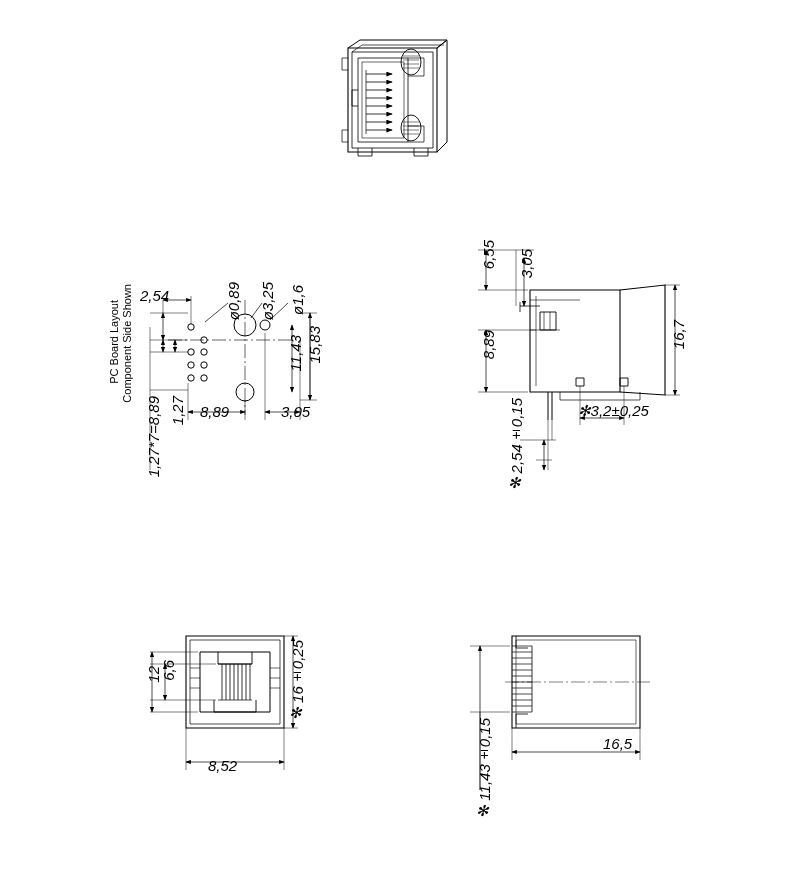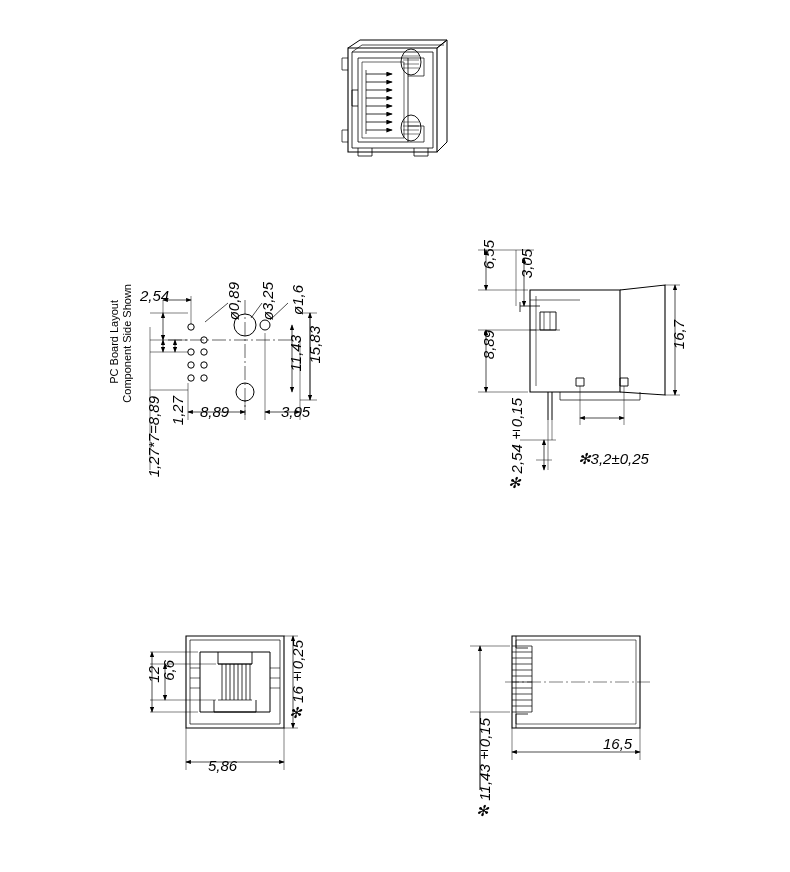--- a/index.html
+++ b/index.html
@@ -277,24 +277,24 @@
   <div class="dimlabel vert" style="left:290px; top:335px;">11,43</div>
   <div class="dimlabel vert" style="left:172px; top:396px;">1,27</div>
   <div class="dimlabel vert" style="left:148px; top:396px;">1,27*7=8,89</div>
   <div class="dimlabel" style="left:200px; top:406px;">8,89</div>
   <div class="dimlabel" style="left:281px; top:406px;">3,05</div>
 
   <div class="dimlabel vert" style="left:483px; top:240px;">6,55</div>
   <div class="dimlabel vert" style="left:521px; top:249px;">3,05</div>
   <div class="dimlabel vert" style="left:483px; top:330px;">8,89</div>
   <div class="dimlabel vert" style="left:673px; top:320px;">16,7</div>
-  <div class="dimlabel" style="left:578px; top:405px;margin-top:48px;">✻3,2±0,25</div>
+  <div class="dimlabel" style="left:578px; top:405px;">✻3,2±0,25</div>
   <div class="dimlabel vert" style="left:511px; top:398px;">✻2,54±0,15</div>
 
   <div class="dimlabel vert" style="left:163px; top:660px;">6,6</div>
   <div class="dimlabel vert" style="left:148px; top:666px;">12</div>
   <div class="dimlabel vert" style="left:292px; top:640px;">✻16±0,25</div>
-  <div class="dimlabel" style="left:208px; top:760px;">5,86</div>
+  <div class="dimlabel" style="left:208px; top:760px;">8,52</div>
 
   <div class="dimlabel vert" style="left:479px; top:718px;">✻11,43±0,15</div>
   <div class="dimlabel" style="left:557px; top:738px;margin-left:46px;">16,5</div>
 
 </div>
 
 </body></html>

